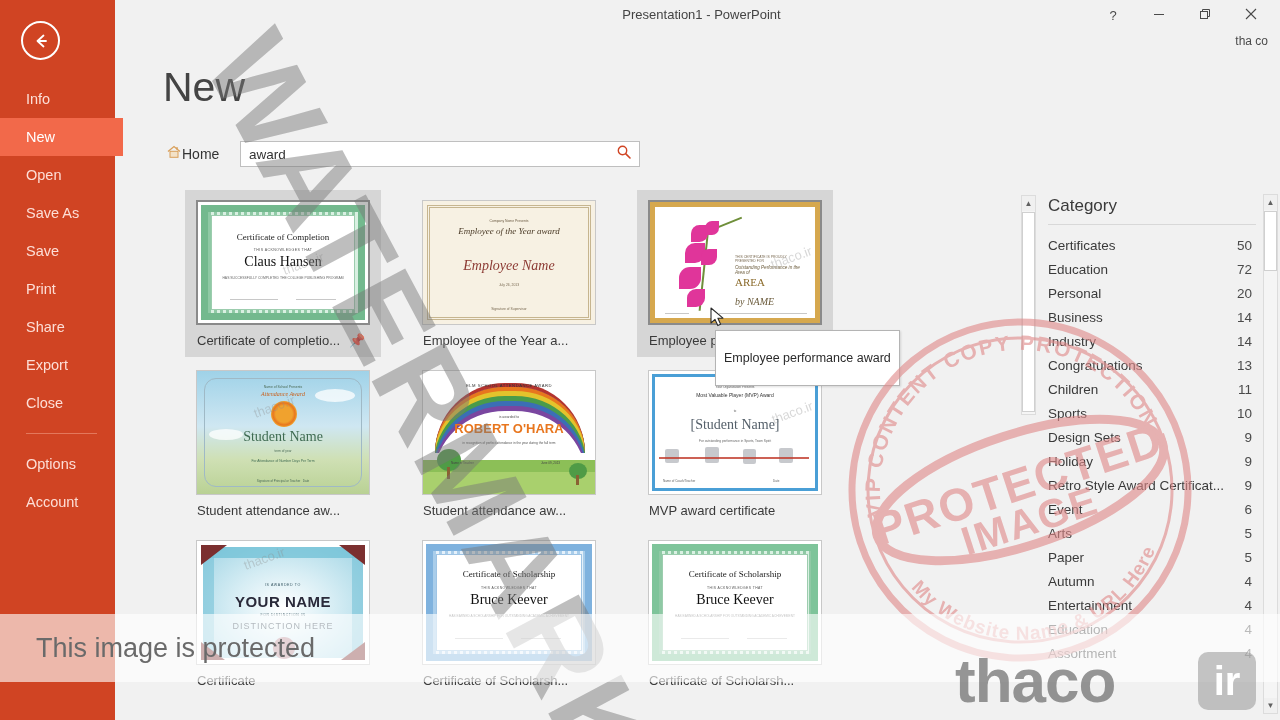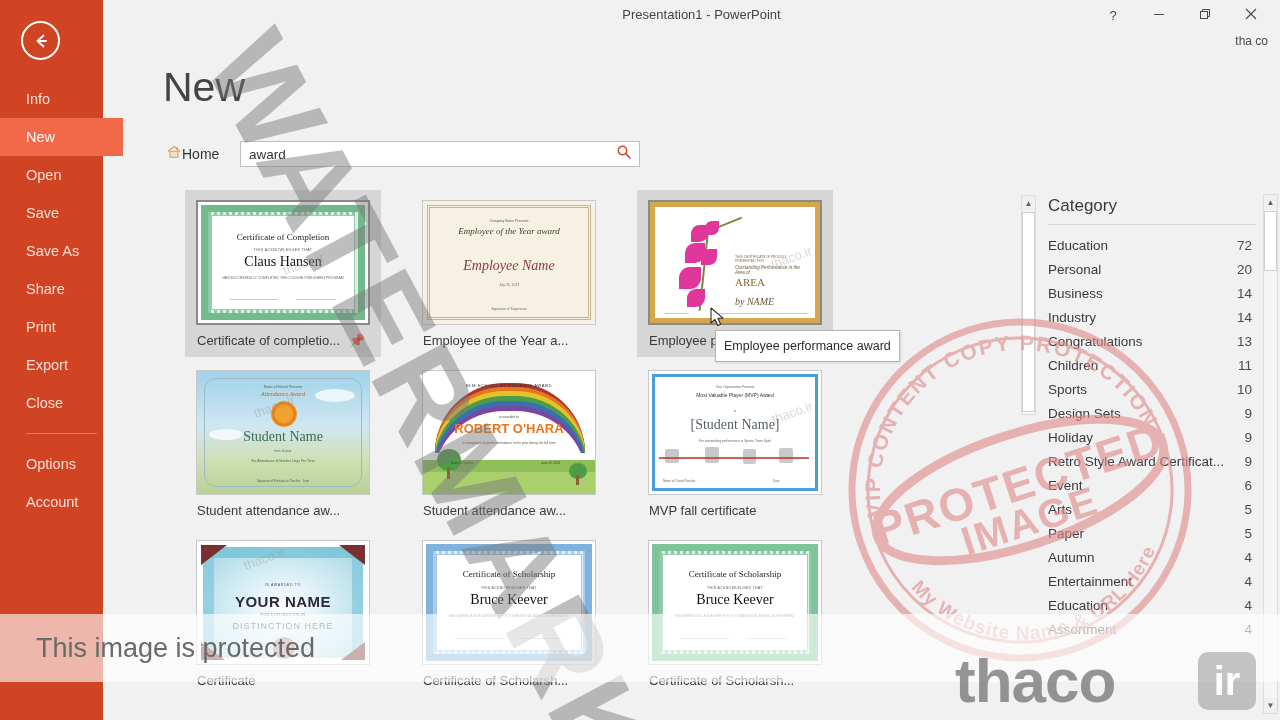--- a/index.html
+++ b/index.html
@@ -6,21 +6,21 @@
   html, body {
     width: 1280px; height: 720px;
     overflow: hidden;
     font-family: "Liberation Sans", sans-serif;
     background: #f1f1f1;
   }
   #root { position: relative; width: 1280px; height: 720px; overflow: hidden; background: #f1f1f1; }
 
   
   .sidebar {
-    position: absolute; left: 0; top: 0; width: 103px; height: 720px;
+    position: absolute; left: 0; top: 0; width: 115px; height: 720px;
     background: #d04423;
   }
   .back-btn {
     position: absolute; left: 21px; top: 21px;
     width: 39px; height: 39px; border-radius: 50%;
     border: 2px solid #ffffff;
     display: flex; align-items: center; justify-content: center;
     cursor: pointer;
   }
   .back-btn svg { display: block; }
@@ -219,21 +219,21 @@
     background: #f0f0f0; cursor: pointer; font-size: 8px; color: #606060;
   }
   .sbar .arrow.up { top: 0; }
   .sbar .arrow.dn { bottom: 0; }
   .sbar .thumb { position: absolute; left: 0; width: 13px; background: #ffffff; border: 1px solid #d0d0d0; cursor: pointer; }
 
   
   .tooltip {
     position: absolute; left: 715px; top: 330px;
     background: #ffffff; border: 1px solid #b4b4b4;
-    padding: 8px 8px; font-size: 12.5px; color: #2b2b2b;
+    padding: 20px 8px; font-size: 12.5px; color: #2b2b2b;
     white-space: nowrap;
     box-shadow: 1px 1px 2px rgba(0,0,0,.12);
   }
   .cursor-arrow { position: absolute; left: 710px; top: 307px; }
 
   
   .wm { position: absolute; pointer-events: none; }
   .wm-big {
     left: 300px; top: 10px;
     font-size: 120px; color: rgba(120,120,120,.48);
@@ -288,30 +288,30 @@
       <div class="nav-item">
         <span>Info</span>
       </div>
       <div class="nav-item selected">
         <span>New</span>
       </div>
       <div class="nav-item">
         <span>Open</span>
       </div>
       <div class="nav-item">
+        <span>Save As</span>
+      </div>
+      <div class="nav-item">
         <span>Save</span>
       </div>
       <div class="nav-item">
-        <span>Save As</span>
+        <span>Print</span>
       </div>
       <div class="nav-item">
         <span>Share</span>
-      </div>
-      <div class="nav-item">
-        <span>Print</span>
       </div>
       <div class="nav-item">
         <span>Export</span>
       </div>
       <div class="nav-item">
         <span>Close</span>
       </div>
       <div class="nav-divider"></div>
       <div class="nav-item">
         <span>Options</span>
@@ -523,21 +523,21 @@
               <div class="horse" style="left:56px;top:76px;width:14px;height:16px;"></div>
               <div class="horse" style="left:94px;top:78px;width:13px;height:15px;"></div>
               <div class="horse" style="left:130px;top:77px;width:14px;height:15px;"></div>
               <div class="track" style="left:10px;top:86px;width:150px;"></div>
               <div style="position:absolute;left:14px;top:108px;font-size:3px;color:#666;">Name of Coach/Teacher</div>
               <div style="position:absolute;left:124px;top:108px;font-size:3px;color:#666;">Date</div>
             </div>
             <span class="tile-wm" style="left:122px;top:34px;">thaco.ir</span>
           </div>
           <div class="tpl-label">
-            <span>MVP fall certificate</span>
+            <span>MVP award certificate</span>
           </div>
         </div>
       </div>
     </div>
 
     <div class="tpl-row" style="top:340px;">
 
       <div class="tpl-cell" style="left:22px;">
         <div class="tpl-inner">
           <div class="thumb-wrap">
@@ -608,20 +608,24 @@
 
   <div class="sbar" style="left:1021px;top:195px;height:220px;">
     <div class="arrow up">▲</div>
     <div class="thumb" style="top:16px;height:200px;"></div>
   </div>
 
   <div class="cat-panel">
     <div class="cat-title">Category</div>
     <div class="cat-rule"></div>
 
+    <div class="cat-row">
+      <span>Certificates</span>
+      <span class="cat-count">50</span>
+    </div>
     <div class="cat-row">
       <span>Education</span>
       <span class="cat-count">72</span>
     </div>
     <div class="cat-row">
       <span>Personal</span>
       <span class="cat-count">20</span>
     </div>
     <div class="cat-row">
       <span>Business</span>

